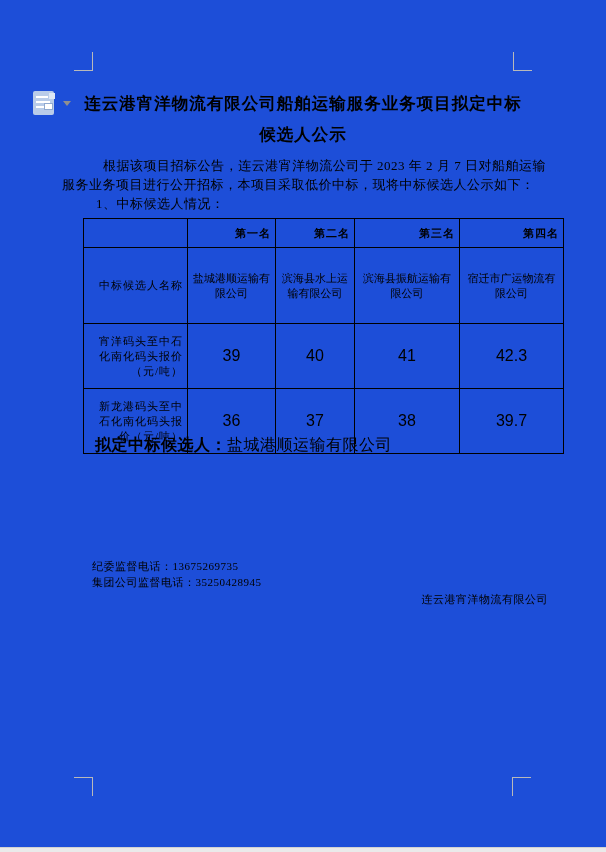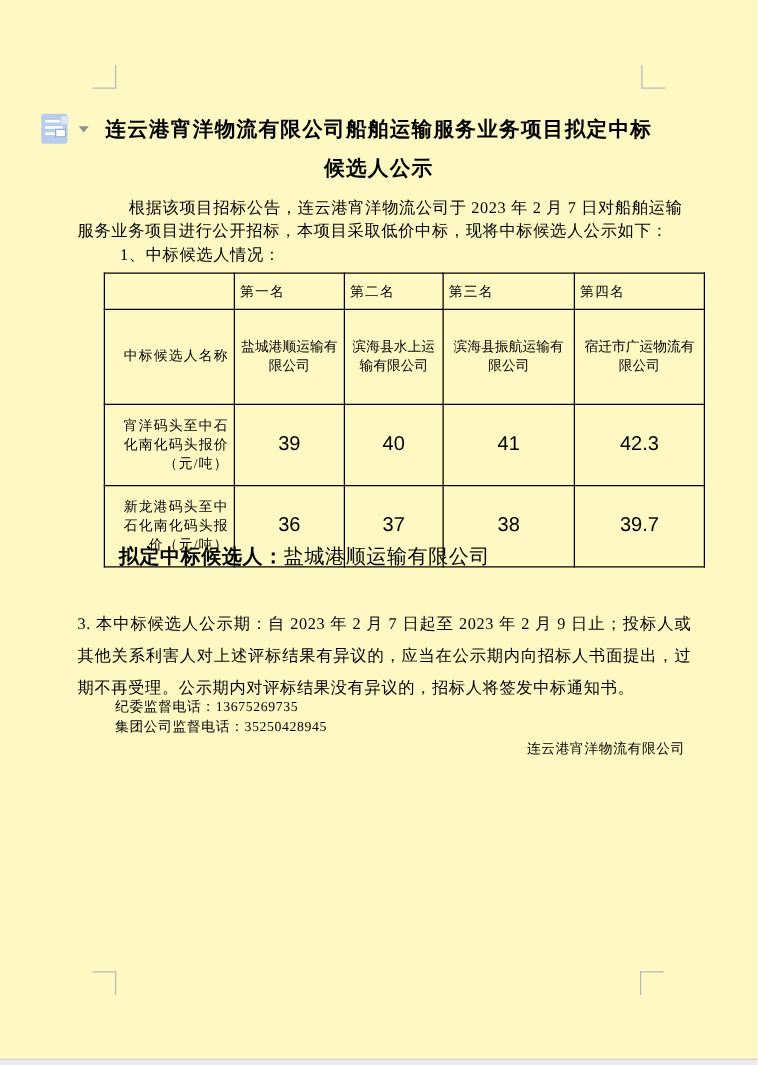--- a/index.html
+++ b/index.html
@@ -1,21 +1,21 @@
 <!DOCTYPE html>
 <html><head>
 <meta charset="utf-8">
 <style>
   html, body { margin: 0; padding: 0; }
   body { background: #ffffff; }
   .page {
     position: relative;
     width: 606px;
     height: 852px;
-    background: #fef9c3;
+    background: #1d4ed8;
     overflow: hidden;
     font-family: "Liberation Serif", serif;
     color: #000000;
   }
 
   
   .bottom-edge {
     position: absolute; left: 0; bottom: 0;
     width: 100%; height: 4px;
     background: #eaeaea;
@@ -87,21 +87,21 @@
   }
   table.bid .c0 { width: 95px; }
   table.bid .c1 { width: 79px; }
   table.bid .c2 { width: 70px; margin-left: 12px; }
   table.bid .c3 { width: 96px; }
   table.bid .c4 { width: 95px; }
   tr.hdr  { height: 29px; }
   tr.r0   { height: 76px; }
   tr.r1   { height: 65px; }
   tr.r2   { height: 65px; }
-  td.hcell { text-align: left; letter-spacing: 1px; }
+  td.hcell { text-align: right; letter-spacing: 1px; font-weight: bold; }
   td.lbl  { text-align: right; padding: 2px 6px; letter-spacing: 1px; line-height: 15px; }
   td.name { text-align: center; line-height: 15px; }
   td.num  { text-align: center; font-family: "Liberation Sans", sans-serif; font-size: 16px; }
 
   
   .proposed {
     position: absolute; left: 95px; top: 435px;
     font-size: 16px; letter-spacing: 0.5px;
   }
   .proposed .plabel { font-weight: bold; }
@@ -179,21 +179,20 @@
       <td class="c3 num">38</td>
       <td class="c4 num">39.7</td>
     </tr>
   </tbody>
     </table>
 
   <div class="proposed">
     <span class="plabel">拟定中标候选人：</span><span>盐城港顺运输有限公司</span>
   </div>
 
-  <div class="notice">3. 本中标候选人公示期：自 2023 年 2 月 7 日起至 2023 年 2 月 9 日止；投标人或其他关系利害人对上述评标结果有异议的，应当在公示期内向招标人书面提出，过期不再受理。公示期内对评标结果没有异议的，招标人将签发中标通知书。</div>
 
   <div class="contacts">
     <div>纪委监督电话：13675269735</div>
     <div>集团公司监督电话：35250428945</div>
   </div>
 
   <div class="signature">
     <div>连云港宵洋物流有限公司</div>
   </div>
 

